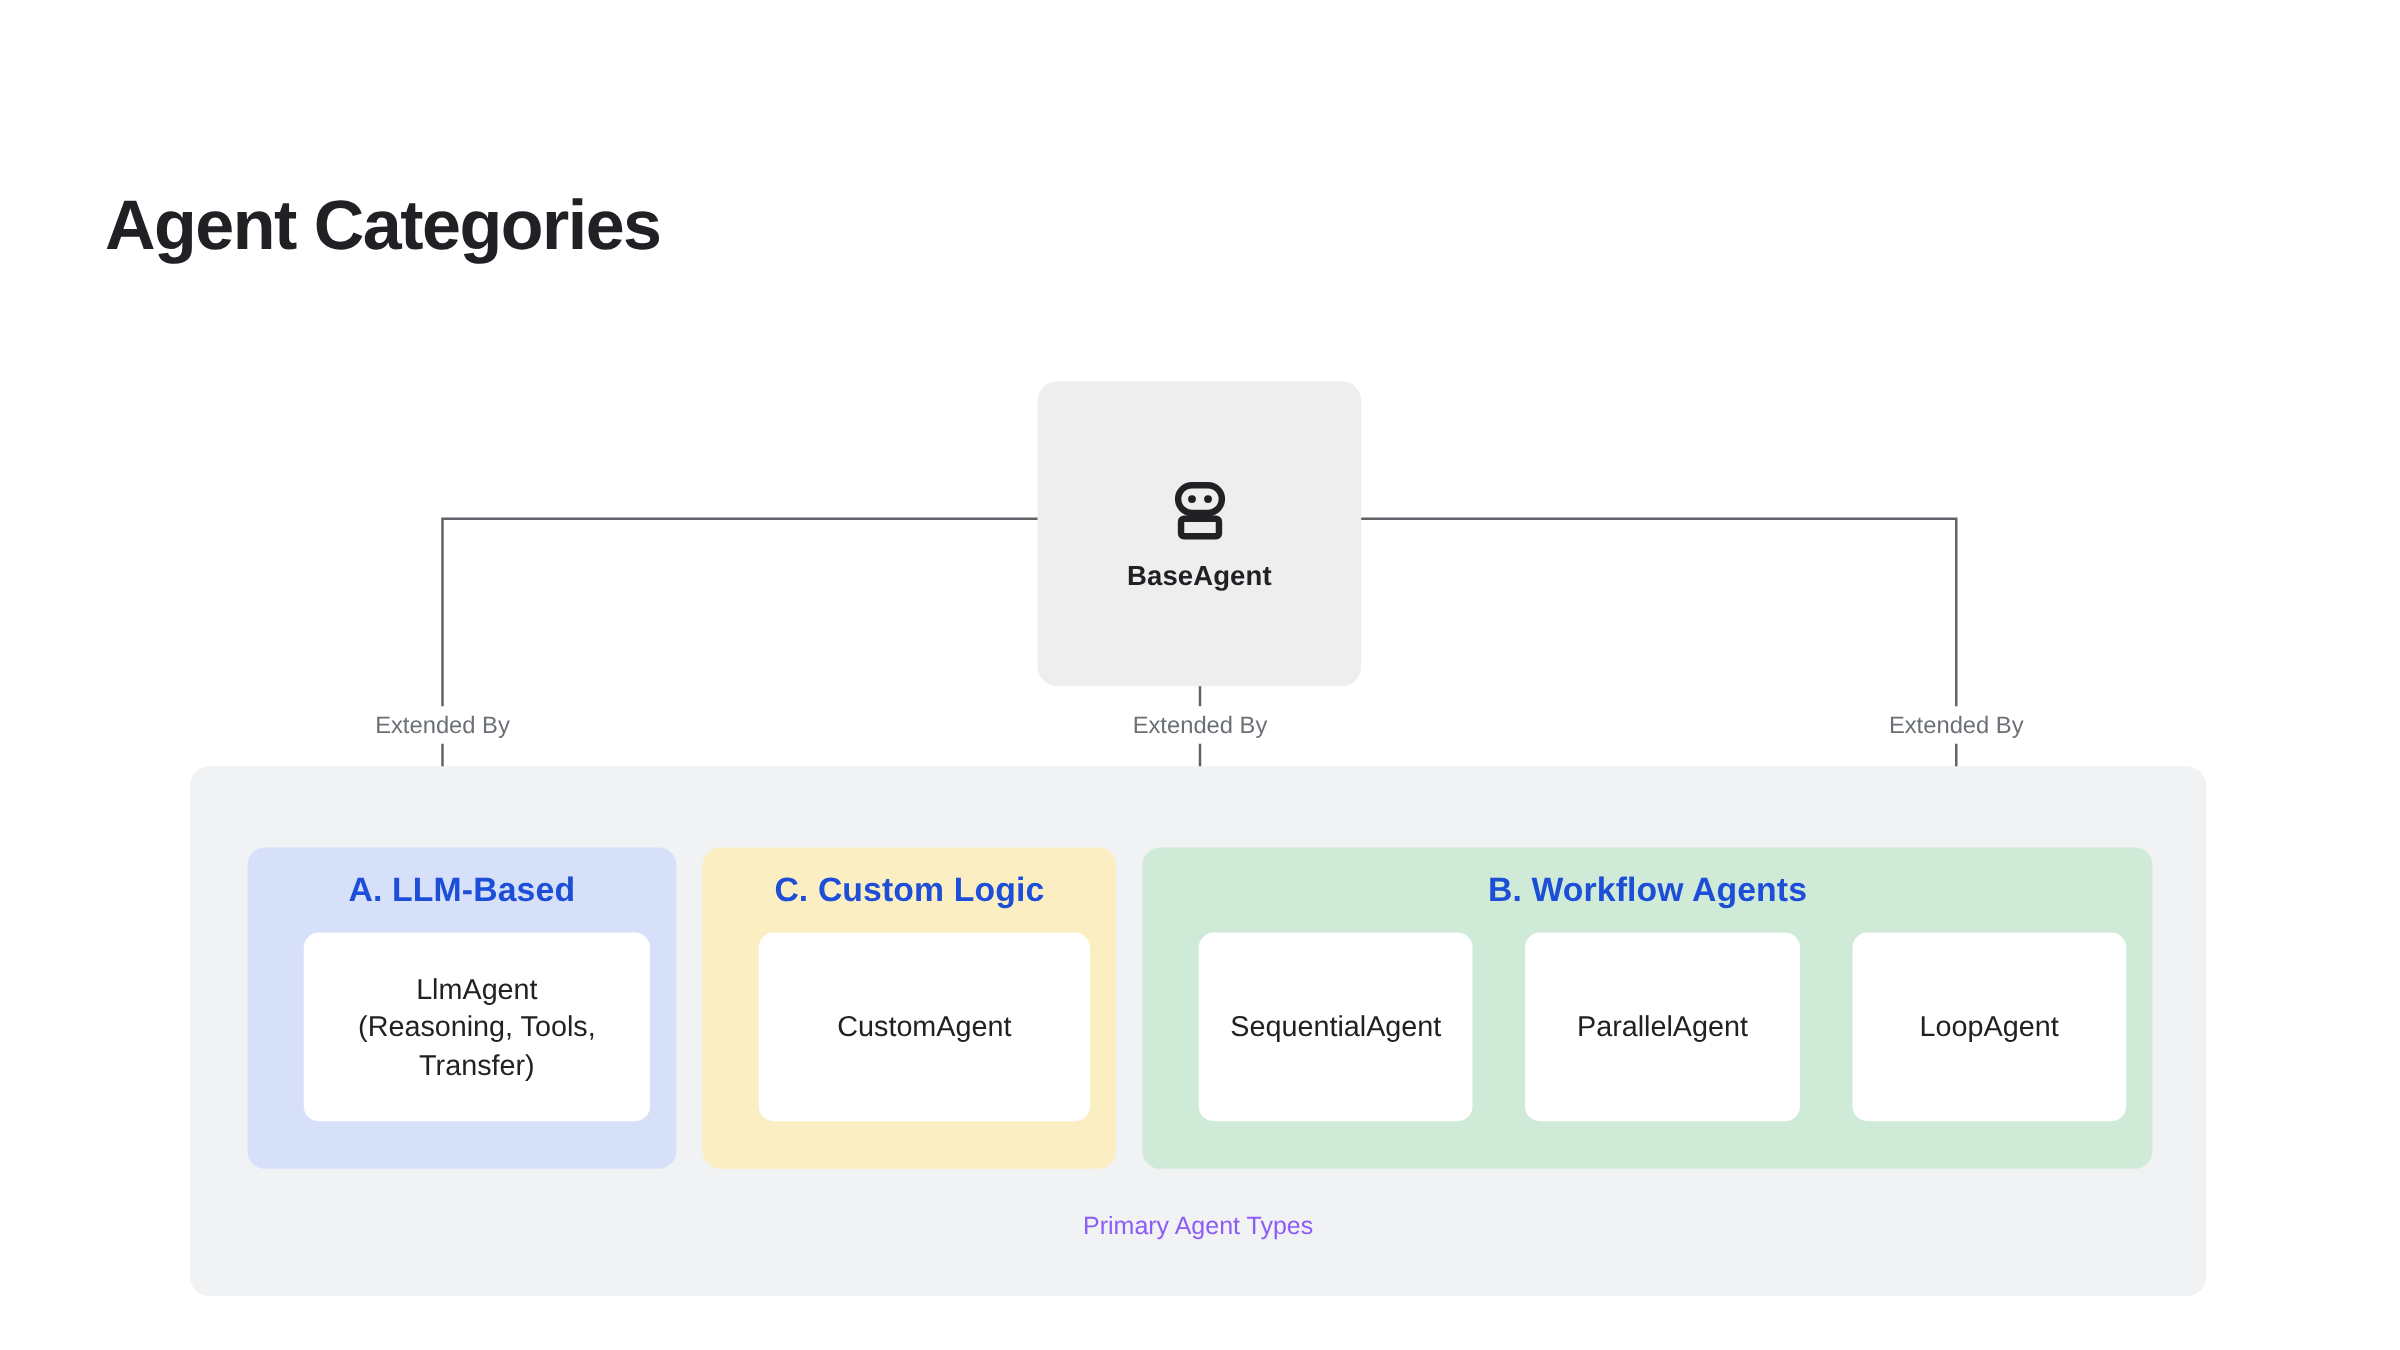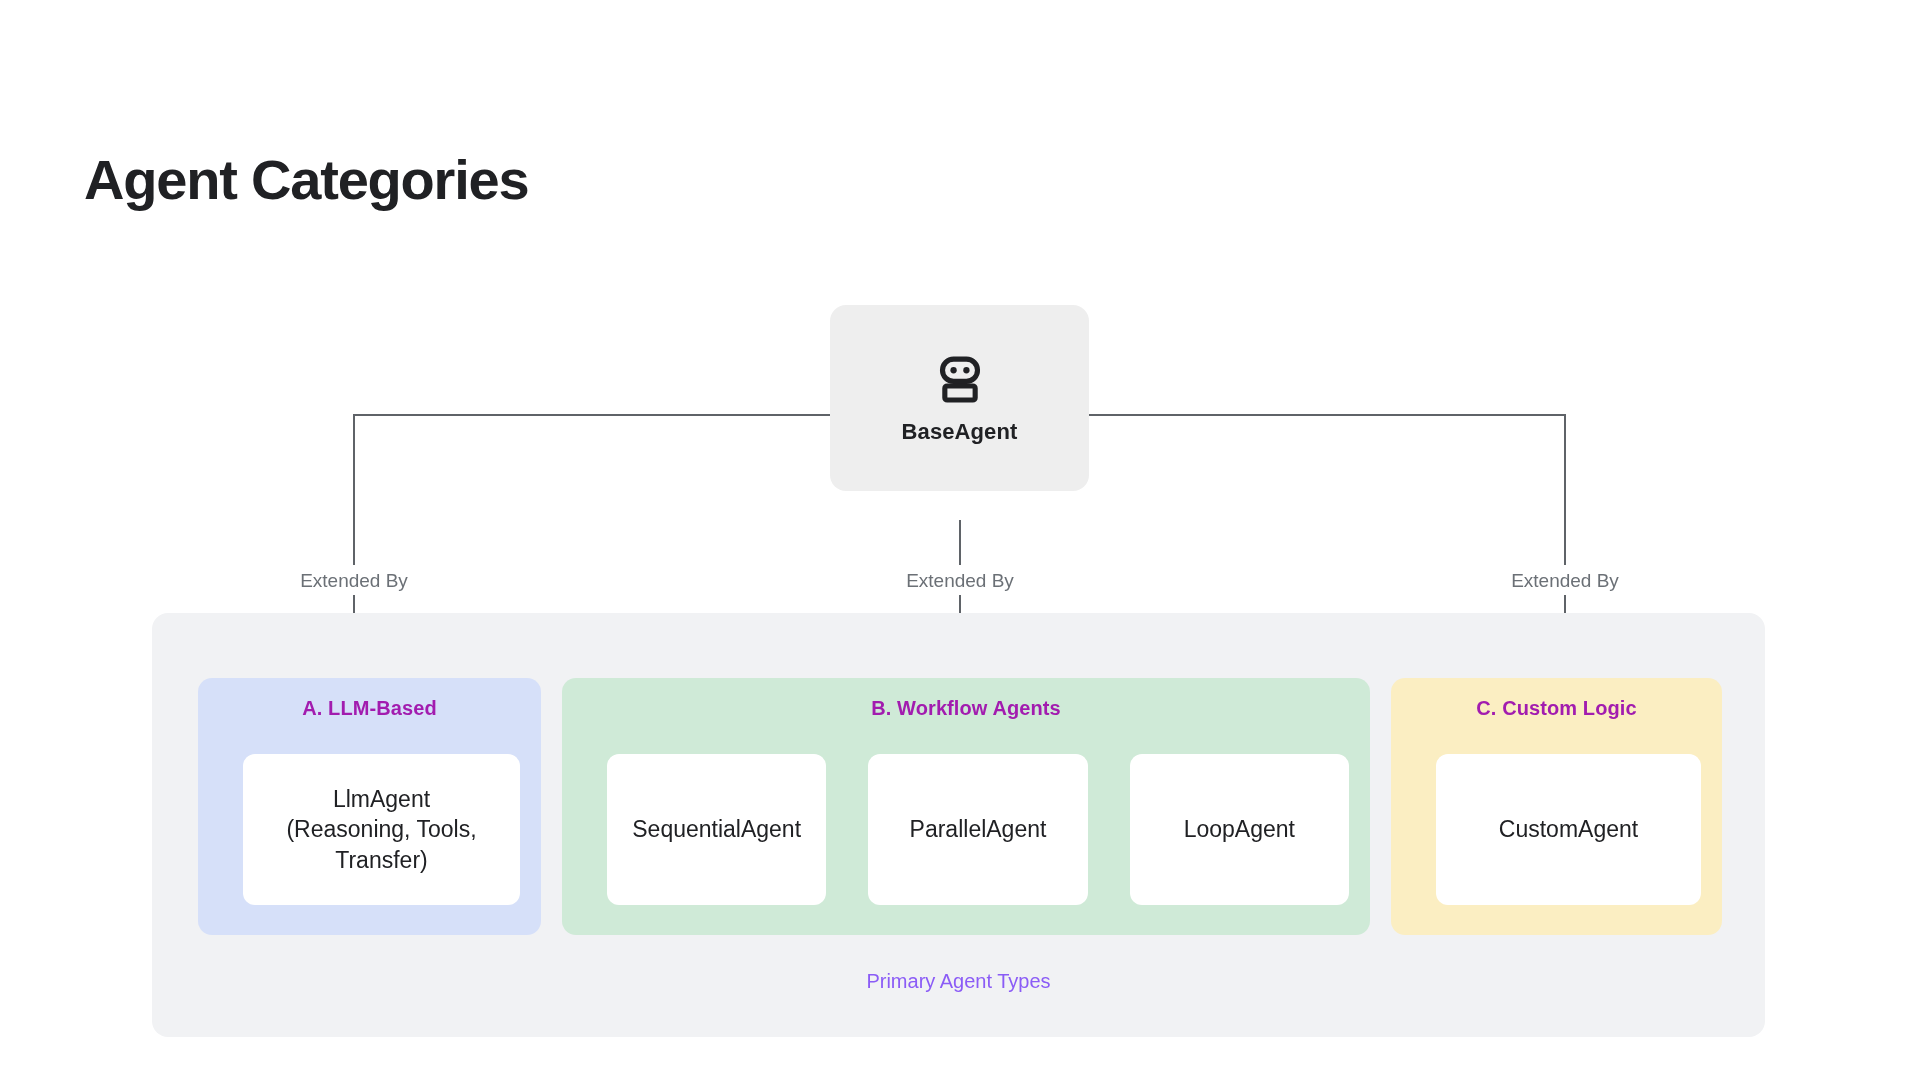--- a/index.html
+++ b/index.html
@@ -45,21 +45,21 @@
     white-space: nowrap;
     transform: translateX(-50%);
   }
 
   
   .base-node {
     position: absolute;
     left: 830px;
     top: 305px;
     width: 259px;
-    height: 186px;
+    height: 244px;
     background: #eeeeee;
     border-radius: 16px;
     display: flex;
     flex-direction: column;
     align-items: center;
     justify-content: center;
     gap: 12px;
   }
   .base-node .robot-icon {
     width: 56px;
@@ -109,24 +109,24 @@
     display: flex;
     flex-direction: column;
     align-items: center;
     padding-top: 19px;
   }
   .group.llm    { background: #d6e0f9; flex: 0 0 319px; }
   .group.flow   { background: #cfead7; flex: 1 1 auto; }
   .group.custom { background: #fbeec2; flex: 0 0 319px; }
 
   .group-title {
-    font-size: 20px;
+    font-size: 27px;
     font-weight: 700;
-    color: #a21caf;
-    margin-bottom: 34px;
+    color: #1d4ed8;
+    margin-bottom: 18px;
     letter-spacing: 0.1px;
   }
 
   .group-cards {
     display: flex;
     gap: 18px;
     padding: 0 21px;
     width: 100%;
     box-sizing: border-box;
     justify-content: center;
@@ -196,32 +196,32 @@
 <div class="primary-container">
   <div class="groups-row">
 
     <div class="group llm">
       <div class="group-title">A. LLM-Based</div>
       <div class="group-cards">
         <div class="leaf-card">LlmAgent<br>(Reasoning, Tools,<br>Transfer)</div>
       </div>
     </div>
 
+    <div class="group custom">
+      <div class="group-title">C. Custom Logic</div>
+      <div class="group-cards">
+        <div class="leaf-card">CustomAgent</div>
+      </div>
+    </div>
+
     <div class="group flow">
       <div class="group-title">B. Workflow Agents</div>
       <div class="group-cards">
         <div class="leaf-card">SequentialAgent</div>
         <div class="leaf-card">ParallelAgent</div>
         <div class="leaf-card">LoopAgent</div>
       </div>
     </div>
 
-    <div class="group custom">
-      <div class="group-title">C. Custom Logic</div>
-      <div class="group-cards">
-        <div class="leaf-card">CustomAgent</div>
-      </div>
-    </div>
-
   </div>
 
   <div class="container-caption">Primary Agent Types</div>
 </div>
 
 </body></html>

